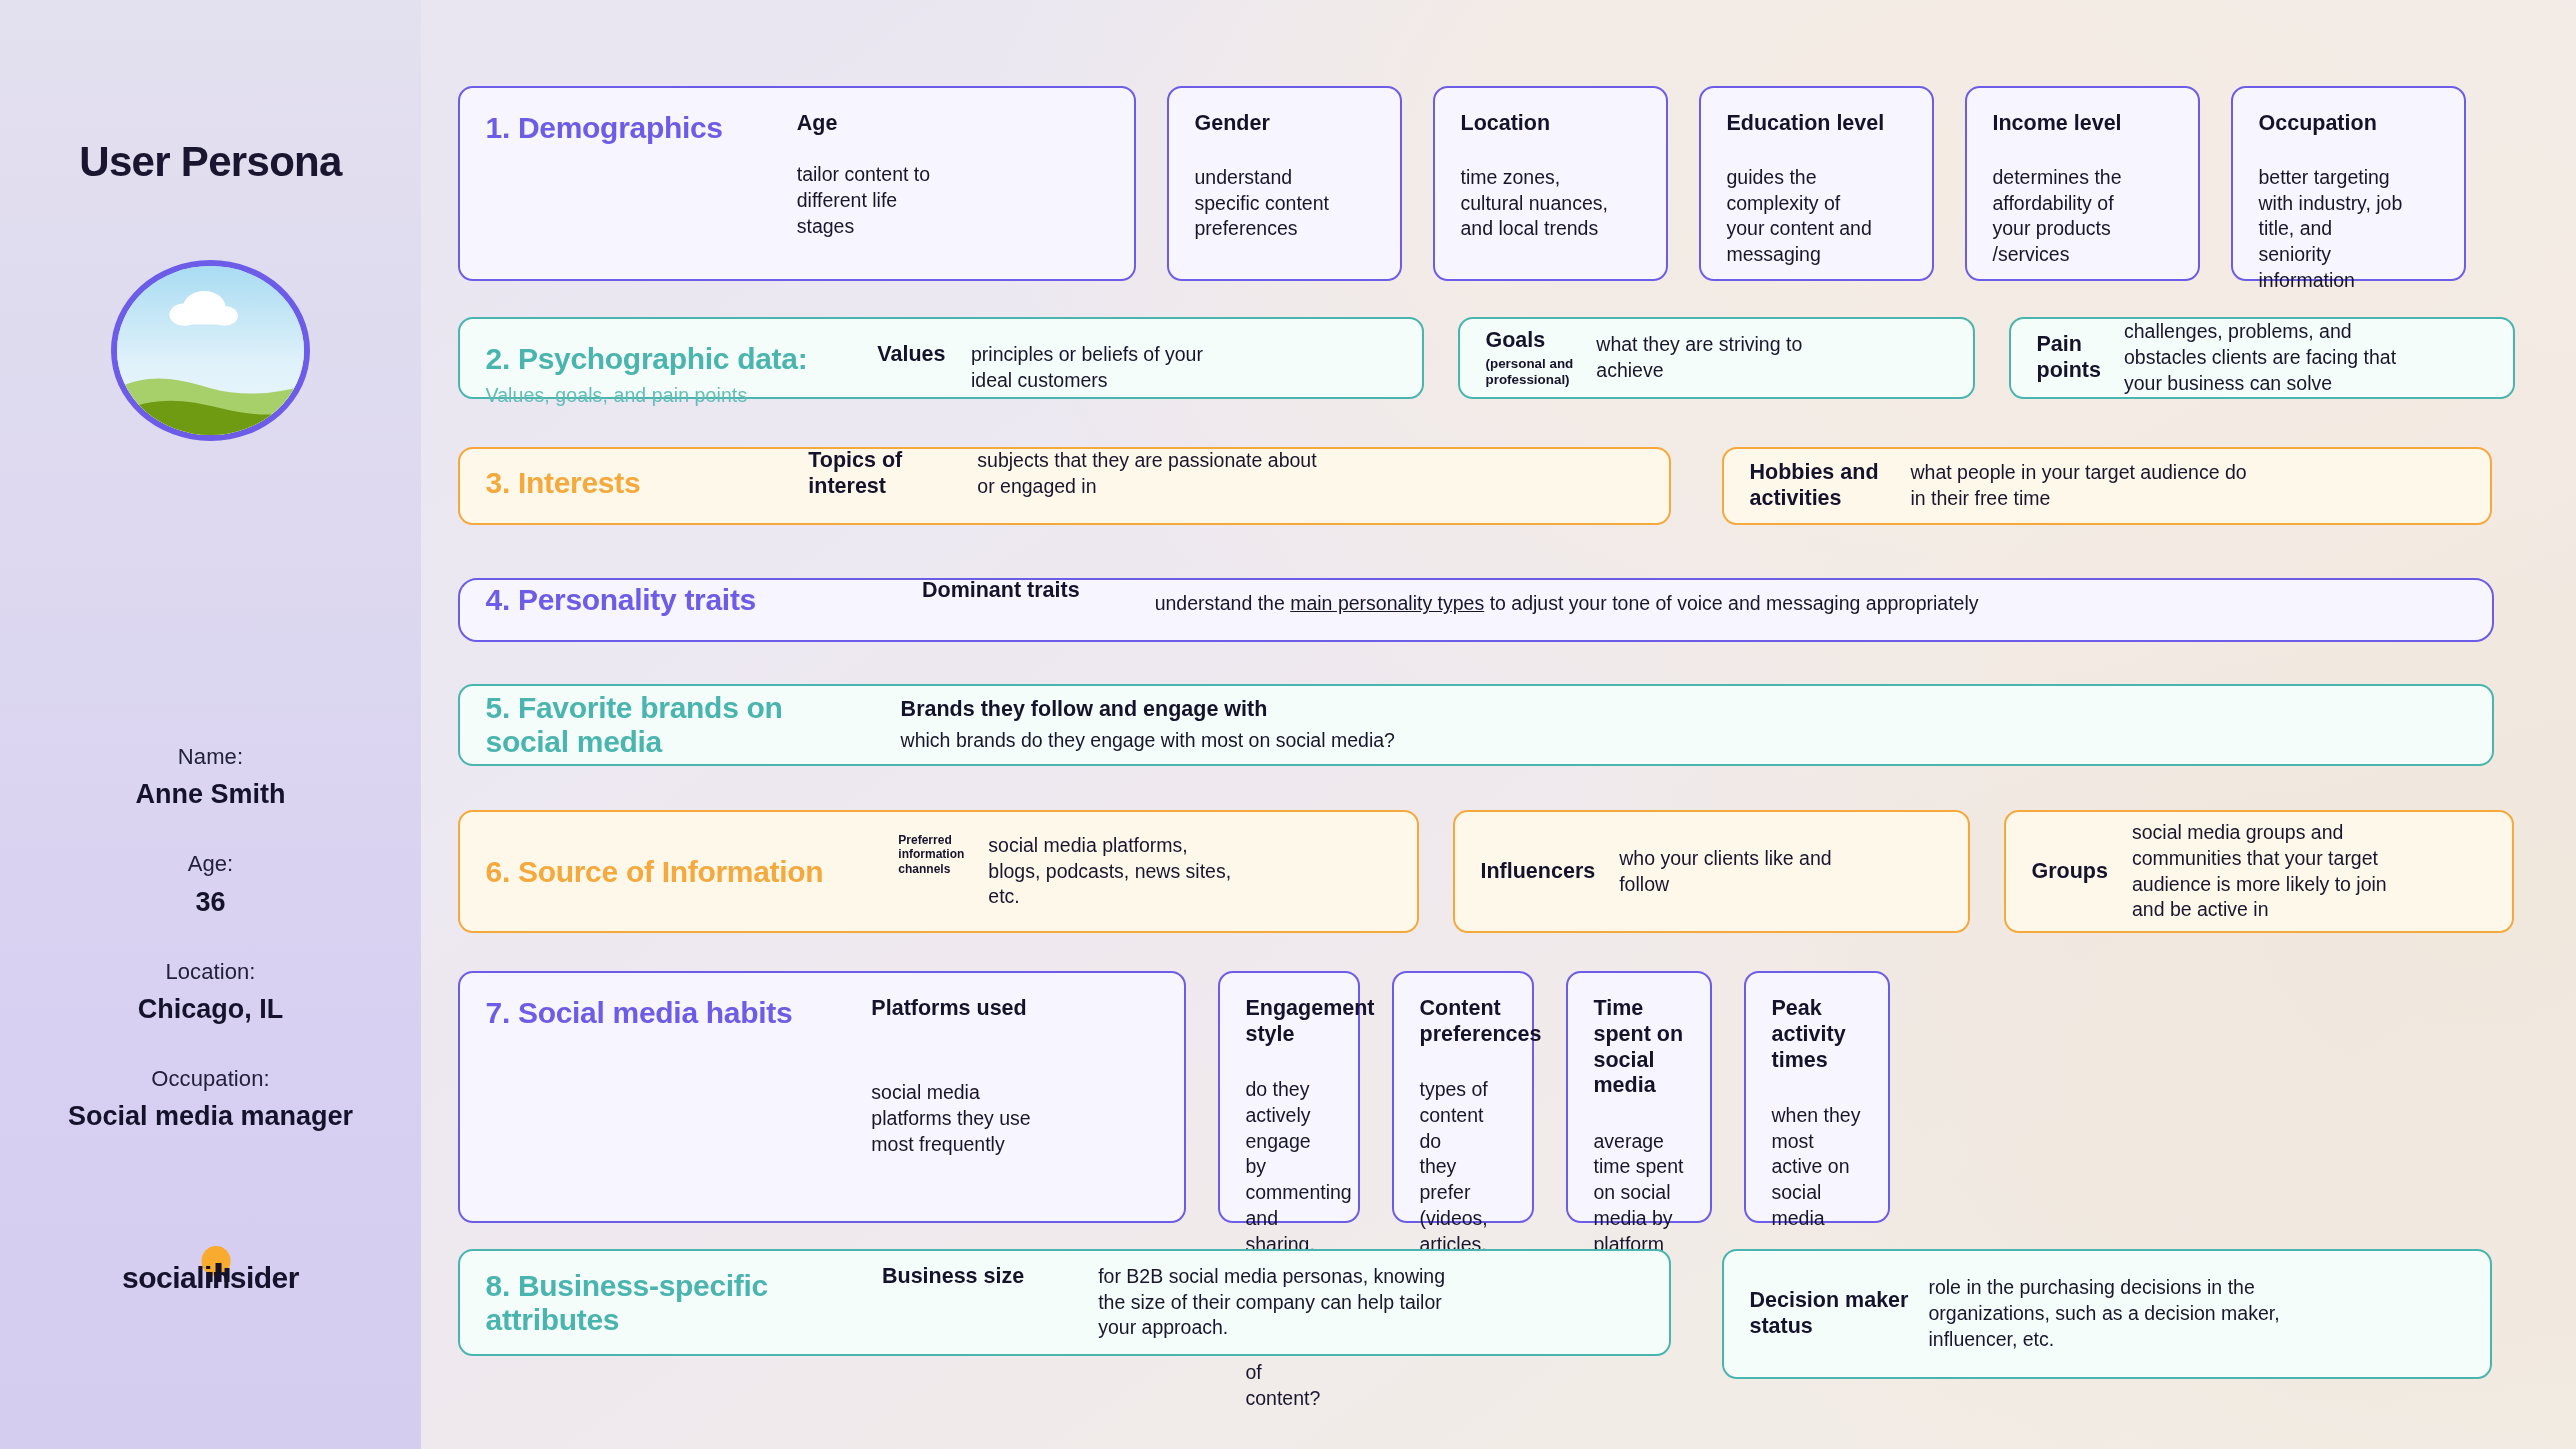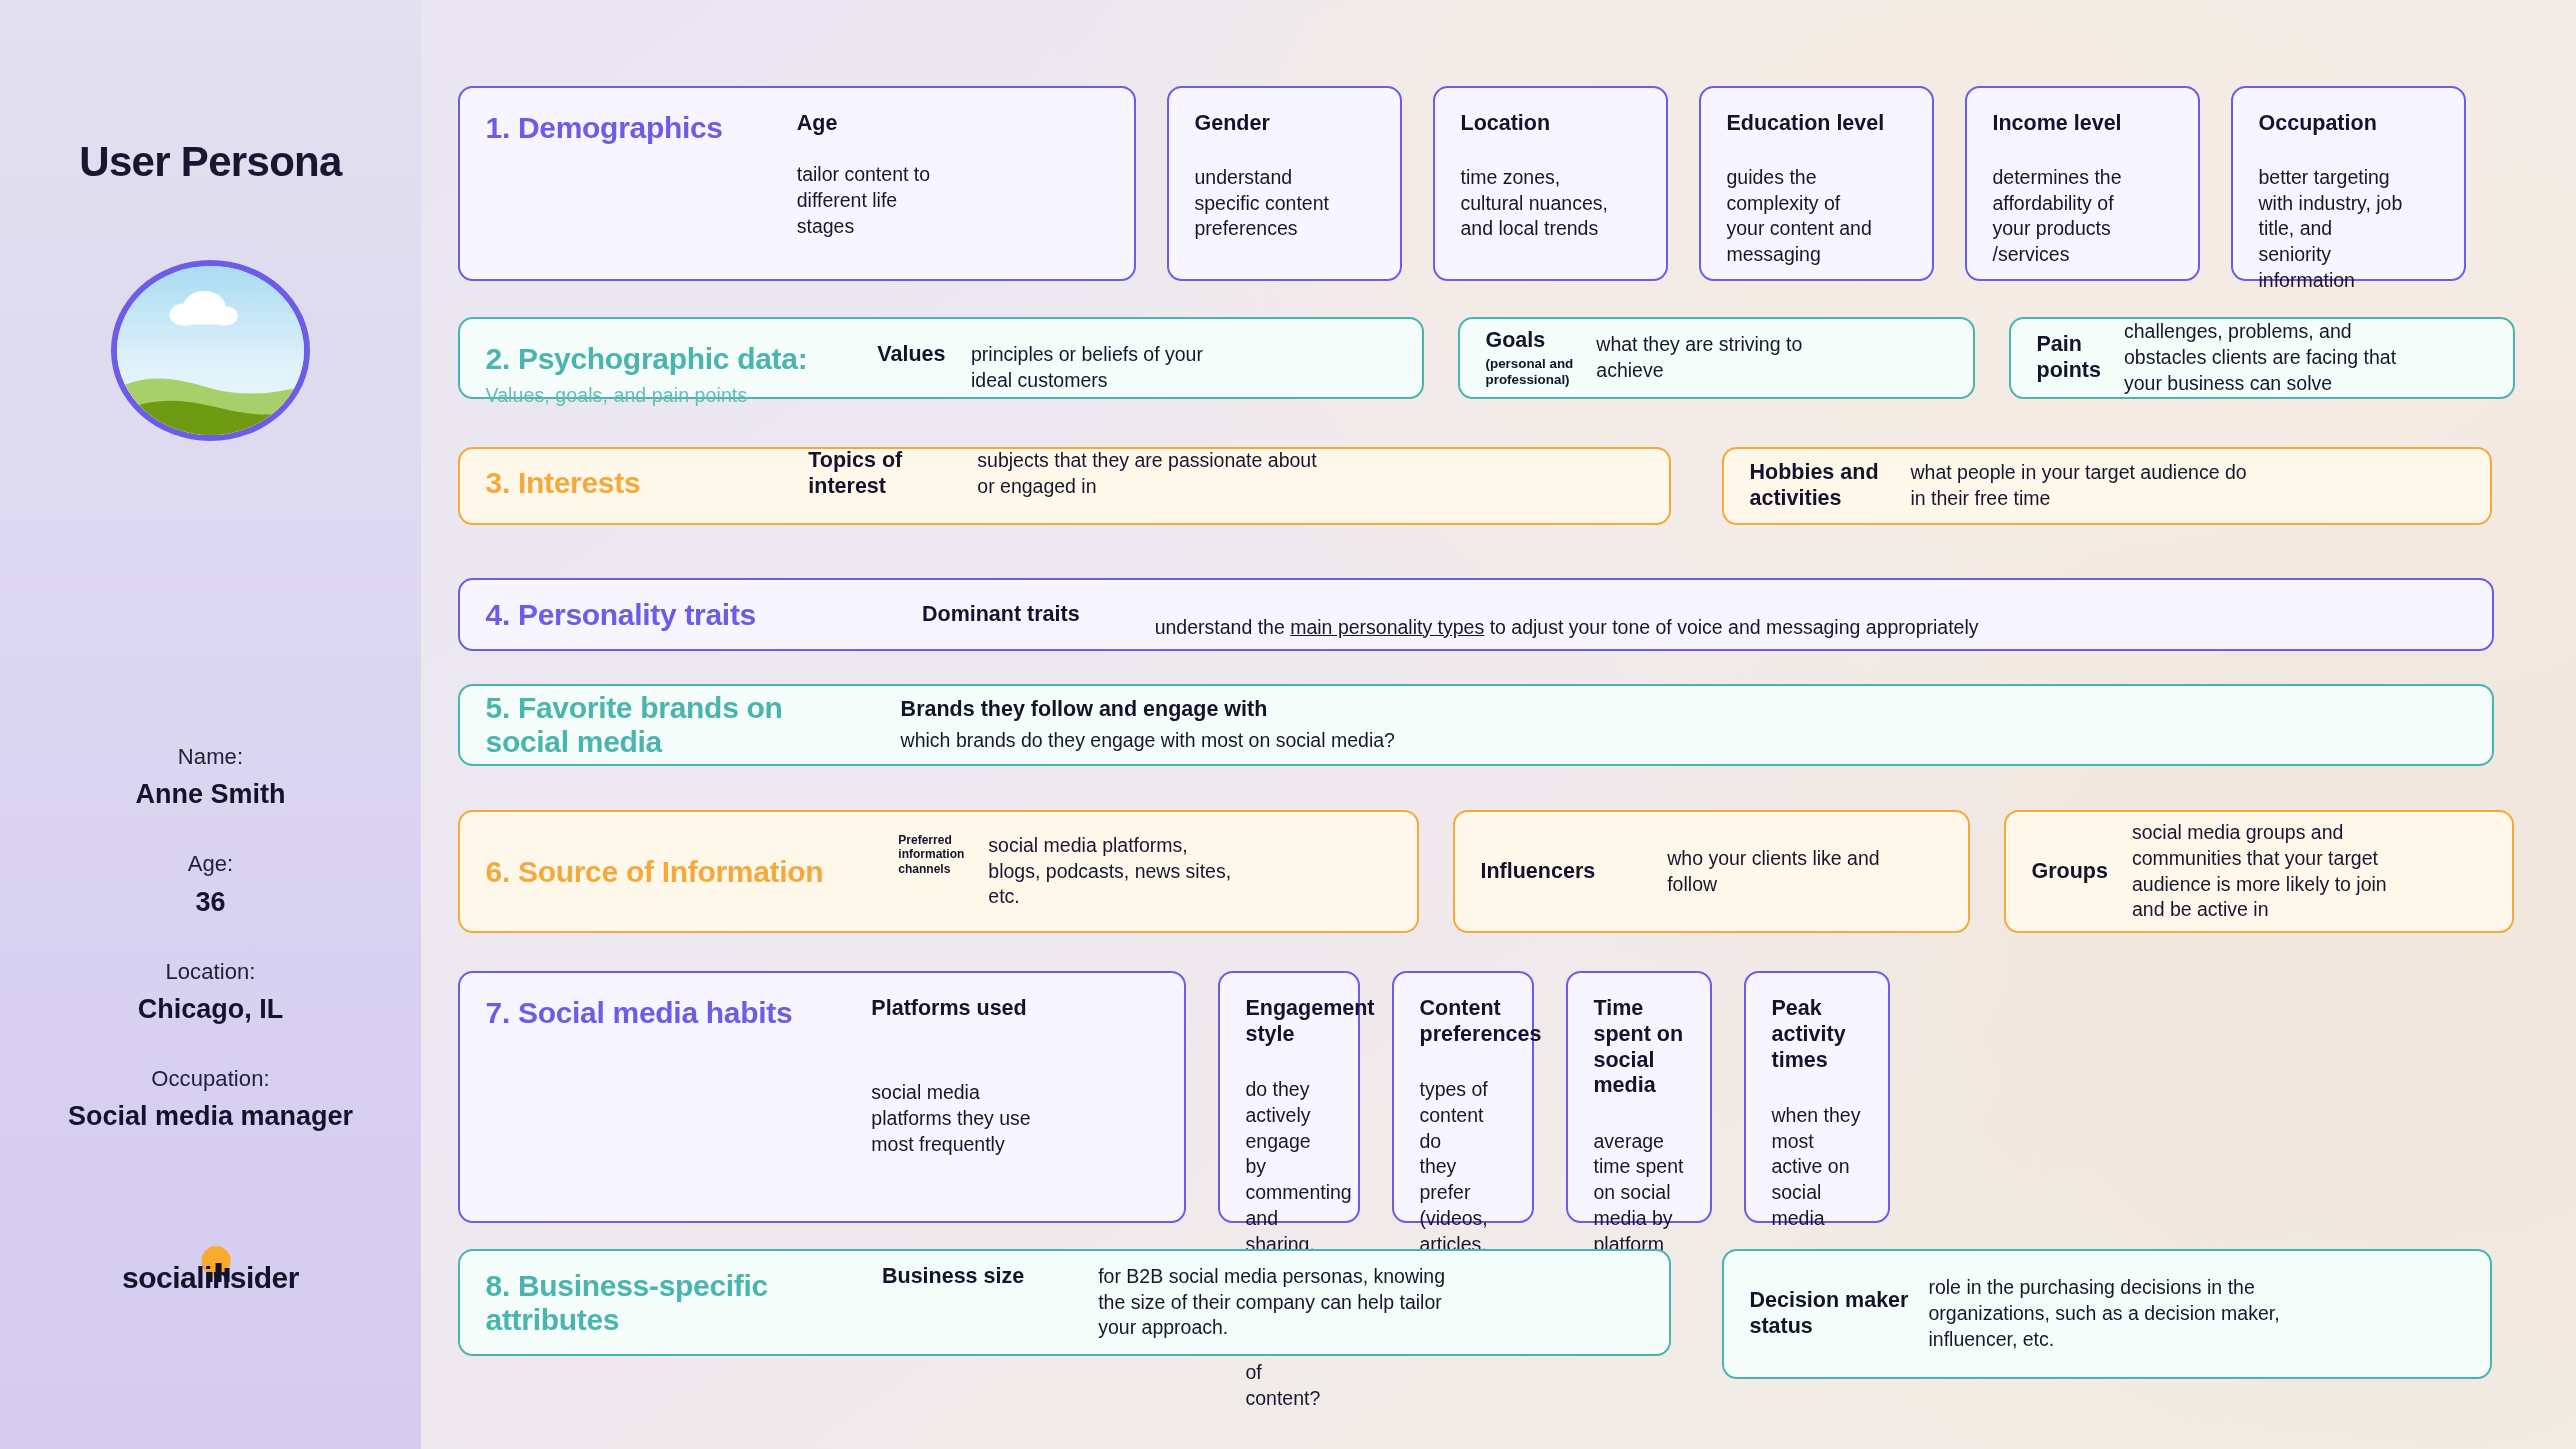--- a/index.html
+++ b/index.html
@@ -123,30 +123,30 @@
   #row2 .mid  { width: 517px; height: 82px; margin-left: 34px; align-items: center; }
   #row2 .right{ width: 506px; height: 82px; margin-left: 34px; align-items: center; }
 
   
   #row3 { left: 0; top: 447px; }
   #row3 .lead  { width: 1213px; height: 78px; align-items: flex-end; }
   #row3 .right { width: 770px; height: 78px; margin-left: 51px; align-items: center; }
 
   
   #row4 { left: 0; top: 578px; }
-  #row4 .full { width: 2036px; height: 73px; align-items: center; }
+  #row4 .full { width: 2036px; height: 64px; align-items: flex-end; border-radius: 19px; }
 
   
   #row5 { left: 0; top: 684px; }
   #row5 .full { width: 2036px; height: 82px; align-items: center; }
 
   
   #row6 { left: 0; top: 810px; }
   #row6 .lead  { width: 961px; height: 123px; align-items: center; }
-  #row6 .mid   { width: 517px;  height: 123px; margin-left: 34px; align-items: center; gap: 48px; }
+  #row6 .mid   { width: 517px;  height: 123px; margin-left: 34px; align-items: center; }
   #row6 .right { width: 510px;  height: 123px; margin-left: 34px; align-items: center; }
 
   
   #row7 { left: 0; top: 971px; }
   #row7 .lead  { width: 728px; height: 252px; }
   #row7 .lead .attr-block { margin-left: 79px; gap: 29px; }
   #row7 .sm    { width: 142px; height: 252px; flex-direction: column; margin-left: 32px; }
   #row7 .sm.w1 { width: 142px; }
   #row7 .sm.w2 { width: 142px; }
   #row7 .sm.w3 { width: 146px; }

